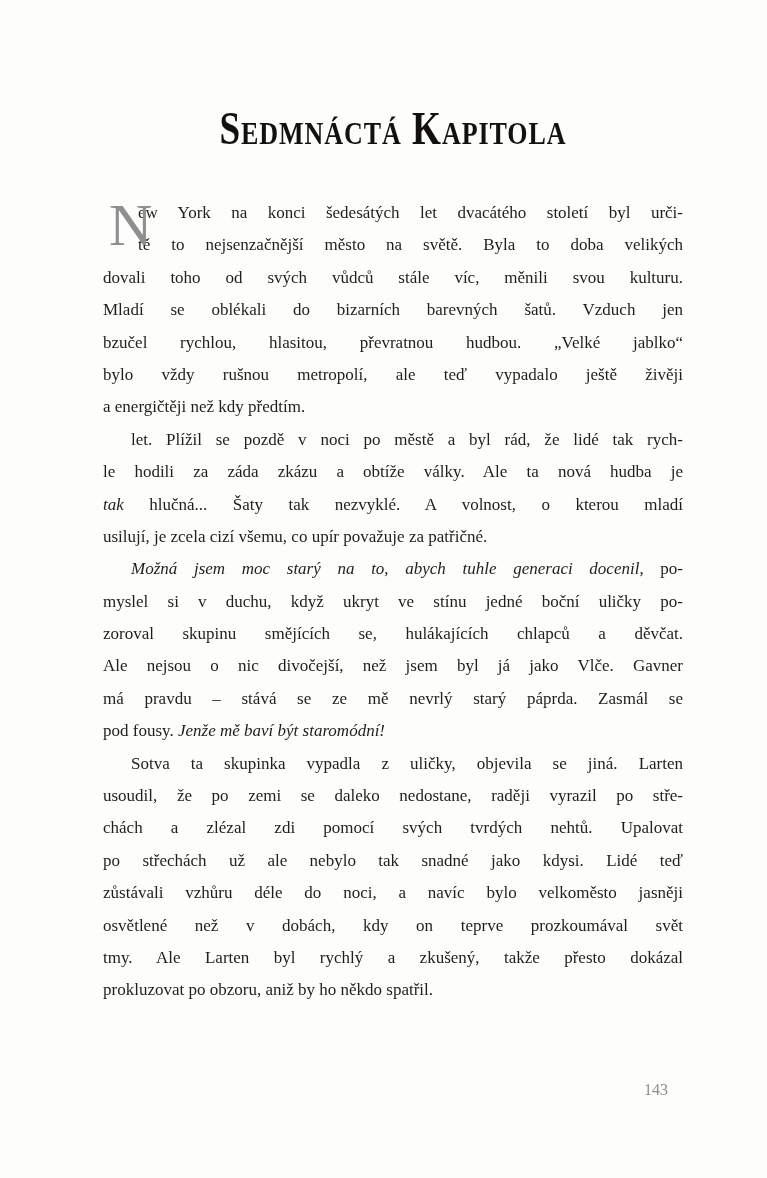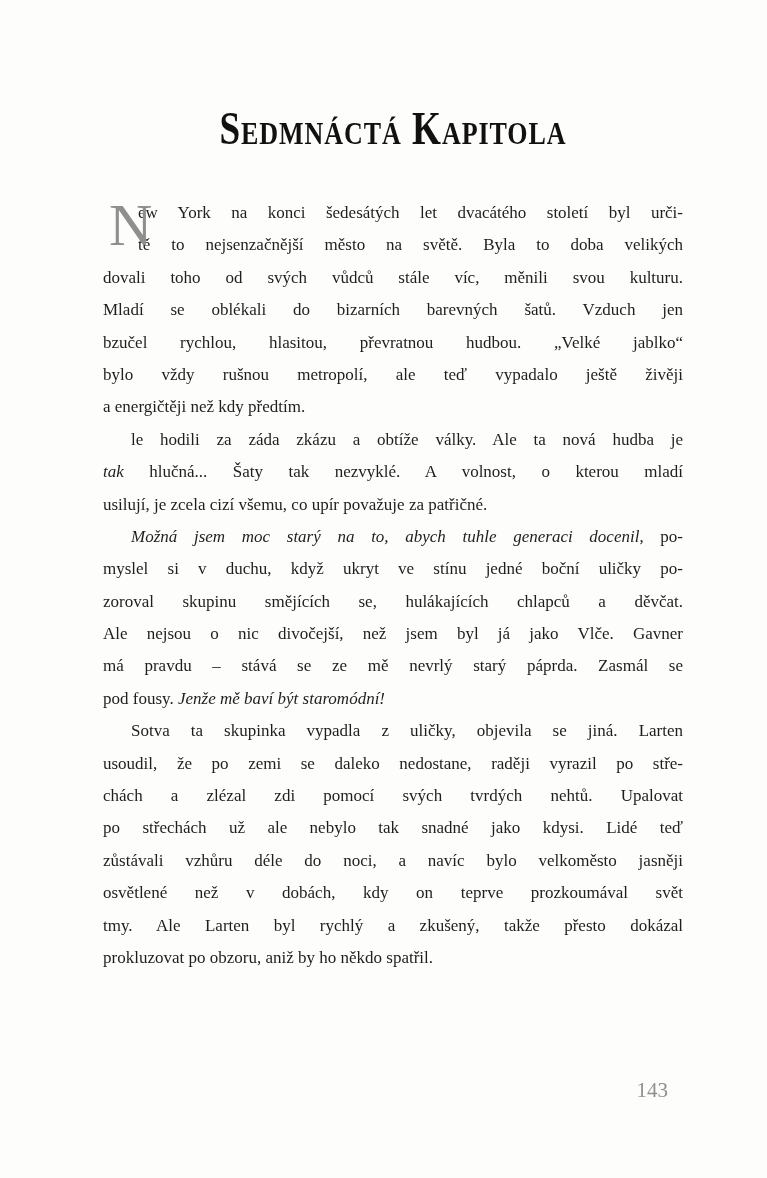--- a/index.html
+++ b/index.html
@@ -53,21 +53,21 @@
     font-size: 60px;
     line-height: 64px;
     font-weight: 400;
     color: #8f8f8f;
     font-family: "Liberation Serif", serif;
   }
   .page-number {
     position: absolute;
     left: 103px; top: 1077px; width: 565px;
     text-align: right;
-    font-size: 21px;
+    font-size: 16px;
     line-height: 26px;
     color: #8f8f8f;
   }
 </style>
 </head>
 <body>
 
 <div class="page">
   <h1 class="chapter-title">Sedmnáctá Kapitola</h1>
 
@@ -76,20 +76,21 @@
         <span class="dropcap">N</span>
         <div class="line dc"><span>ew York na konci šedesátých let dvacátého století byl urči-</span></div>
         <div class="line dc"><span>tě to nejsenzačnější město na světě. Byla to doba velikých</span></div>
         <div class="line"><span>dovali toho od svých vůdců stále víc, měnili svou kulturu.</span></div>
         <div class="line"><span>Mladí se oblékali do bizarních barevných šatů. Vzduch jen</span></div>
         <div class="line"><span>bzučel rychlou, hlasitou, převratnou hudbou. „Velké jablko“</span></div>
         <div class="line"><span>bylo vždy rušnou metropolí, ale teď vypadalo ještě živěji</span></div>
         <div class="line last"><span>a energičtěji než kdy předtím.</span></div>
       </div>
       <div class="para indent">
+        <div class="line"><span>let. Plížil se pozdě v noci po městě a byl rád, že lidé tak rych-</span></div>
         <div class="line"><span>le hodili za záda zkázu a obtíže války. Ale ta nová hudba je</span></div>
         <div class="line"><span class="it">tak</span><span> hlučná... Šaty tak nezvyklé. A volnost, o kterou mladí</span></div>
         <div class="line last"><span>usilují, je zcela cizí všemu, co upír považuje za patřičné.</span></div>
       </div>
       <div class="para indent">
         <div class="line"><span class="it">Možná jsem moc starý na to, abych tuhle generaci docenil</span><span>, po-</span></div>
         <div class="line"><span>myslel si v duchu, když ukryt ve stínu jedné boční uličky po-</span></div>
         <div class="line"><span>zoroval skupinu smějících se, hulákajících chlapců a děvčat.</span></div>
         <div class="line"><span>Ale nejsou o nic divočejší, než jsem byl já jako Vlče. Gavner</span></div>
         <div class="line"><span>má pravdu – stává se ze mě nevrlý starý páprda. Zasmál se</span></div>

